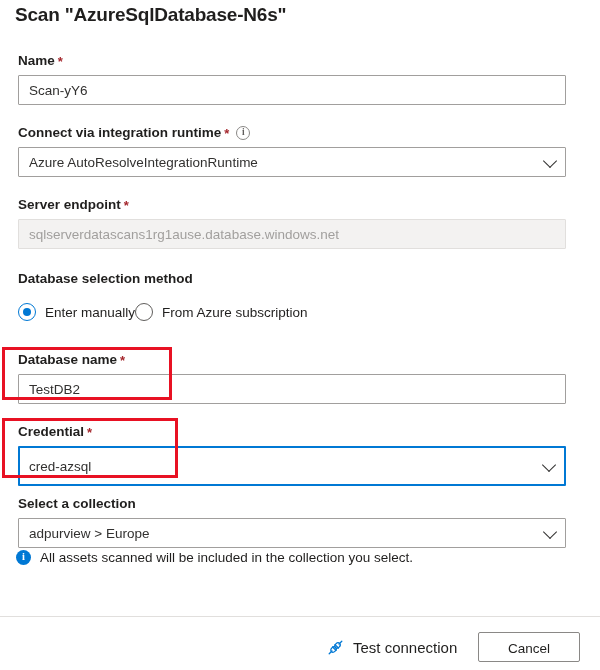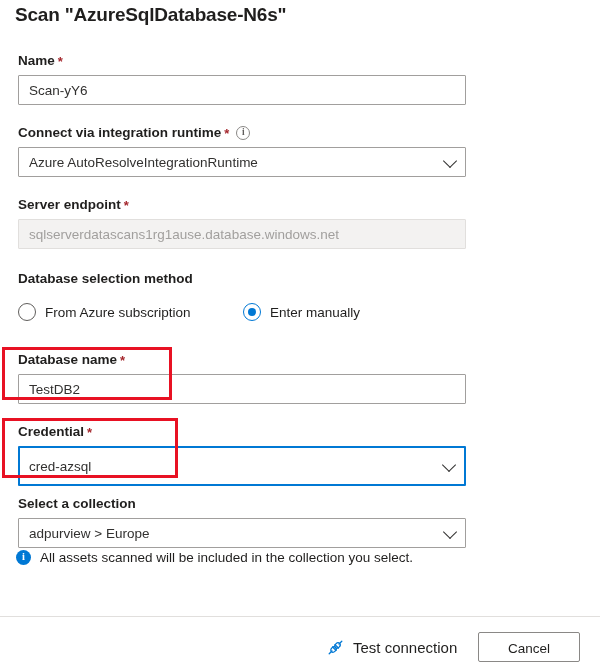--- a/index.html
+++ b/index.html
@@ -74,21 +74,21 @@
     font-size: 9.5px;
     font-weight: 600;
     font-family: "Liberation Serif", serif;
     color: #605e5c;
     line-height: 1;
     box-sizing: border-box;
   }
 
   .control {
     box-sizing: border-box;
-    width: 448px;
+    width: 548px;
     height: 30px;
     border: 1px solid #a19f9d;
     background: #ffffff;
     display: flex;
     align-items: center;
     padding: 0 10px;
     font-size: 13.5px;
     color: #323130;
     border-radius: 1px;
     position: relative;
@@ -292,27 +292,27 @@
     </div>
   </div>
 
   <div class="field" style="top:271px;">
     <div class="label">
       <span>Database selection method</span>
     </div>
   </div>
 
   <div class="radio-row" style="top:303px;">
+    <div class="radio-opt">
+      <span class="radio-mark checked"></span>
+      <span>Enter manually</span>
+    </div>
     <div class="radio-opt" style="width:225px;">
       <span class="radio-mark"></span>
       <span>From Azure subscription</span>
-    </div>
-    <div class="radio-opt">
-      <span class="radio-mark checked"></span>
-      <span>Enter manually</span>
     </div>
   </div>
 
   <div class="field" style="top:352px;">
     <div class="label">
       <span>Database name</span>
       <span class="req">*</span>
     </div>
     <div class="control">
       <span class="val">TestDB2</span>

